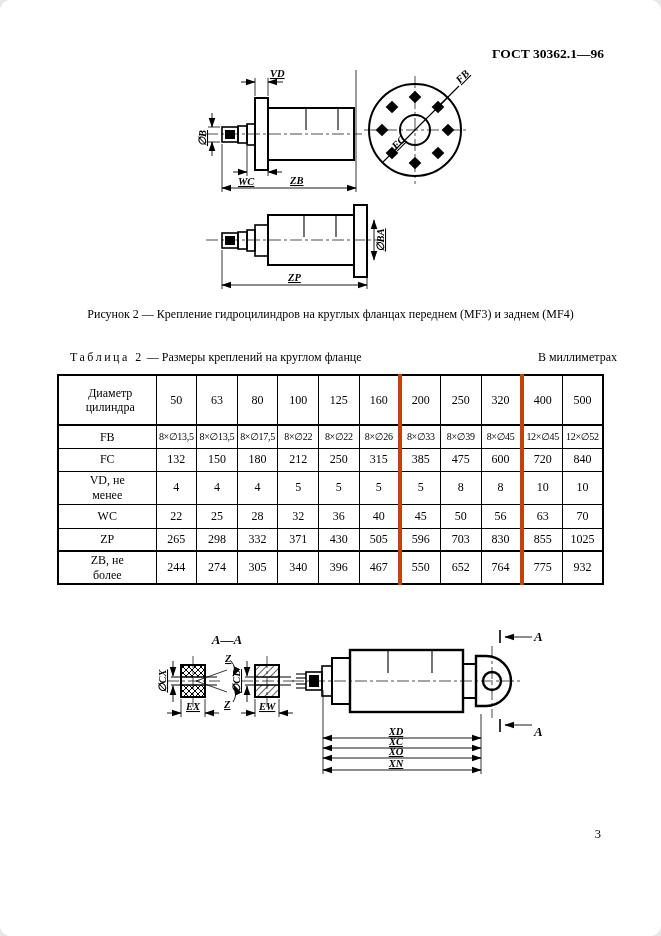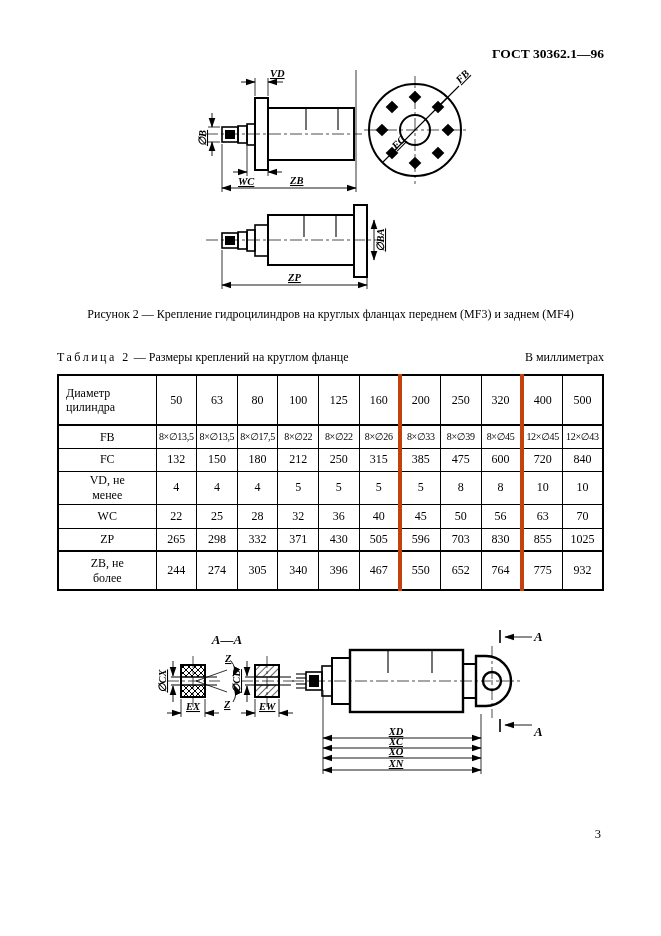--- a/index.html
+++ b/index.html
@@ -1,47 +1,47 @@
 <!DOCTYPE html>
 <html><head>
 <meta charset="utf-8">
 <style>
   html,body{margin:0;padding:0;background:#e8e8e8;}
   .page{
     position:relative;width:661px;height:936px;background:#ffffff;
-    font-family:"Liberation Serif",serif;color:#000;overflow:hidden;
+    font-family:"Liberation Serif",serif;color:#000;overflow:hidden;border-radius:11px;
   }
   .gost-num{position:absolute;top:46px;right:57px;font-weight:bold;font-size:13.5px;}
   .fig{position:absolute;left:0;}
   .caption{position:absolute;left:0;width:100%;text-align:center;font-size:12px;line-height:1.3;white-space:pre-line;}
   .cap2{top:307px;}
   .cap3{top:785px;}
-  .table-head-row{position:absolute;left:57px;top:350px;width:547px;display:flex;justify-content:space-between;font-size:12px;}
+  .table-head-row{position:absolute;left:70px;top:350px;width:547px;display:flex;justify-content:space-between;font-size:12px;}
   .spread{letter-spacing:2.5px;}
   .gost-table{
     position:absolute;left:57px;top:374px;width:547px;
     border-collapse:collapse;table-layout:fixed;
     font-family:"Liberation Serif",serif;font-size:12px;
     border:2px solid #000;
   }
   .gost-table col.c0{width:98px;}
   .gost-table th,.gost-table td{
     border:1px solid #000;text-align:center;vertical-align:middle;
     padding:1px 1px;white-space:pre-line;line-height:1.2;font-weight:normal;
   }
   .gost-table thead th{border-bottom:2px solid #000;height:46px;}
-  .gost-table th.corner{text-align:left;padding-left:7px;}
+  .gost-table th.corner{text-align:center;padding-left:7px;}
   .gost-table .tl{border-left:4px solid #c2410c;}
   .gost-table tbody tr:nth-child(1){height:23px;}
   .gost-table tbody tr:nth-child(1) td.val{font-size:10px;letter-spacing:-0.3px;font-family:Liberation Serif, serif;}
   .gost-table tbody tr:nth-child(2){height:23px;}
   .gost-table tbody tr:nth-child(3){height:33px;}
   .gost-table tbody tr:nth-child(4){height:24px;}
   .gost-table tbody tr:nth-child(5){height:23px;}
-  .gost-table tbody tr:nth-child(6){height:39px;margin-left:32px;}
+  .gost-table tbody tr:nth-child(6){height:33px;margin-left:32px;}
   .gost-table tbody tr:nth-child(7){height:28px;}
   .gost-table tbody tr:last-child td{border-top:2px solid #000;}
   .page-num{position:absolute;top:827px;right:60px;font-size:12.5px;}
   
   svg .cl{stroke:#000;stroke-width:.7;fill:none;stroke-dasharray:12 3 3 3;}
   svg .thin{stroke:#000;stroke-width:.8;fill:none;}
   svg .dim{stroke:#000;stroke-width:.9;fill:none;}
   svg .s1{stroke:#000;stroke-width:1.1;fill:none;}
   svg .s15{stroke:#000;stroke-width:1.6;fill:none;}
   svg .s2{stroke:#000;stroke-width:2;fill:none;}
@@ -192,21 +192,21 @@
           <td class="val">8×∅13,5</td>
           <td class="val">8×∅13,5</td>
           <td class="val">8×∅17,5</td>
           <td class="val">8×∅22</td>
           <td class="val">8×∅22</td>
           <td class="val">8×∅26</td>
           <td class="val tl">8×∅33</td>
           <td class="val">8×∅39</td>
           <td class="val">8×∅45</td>
           <td class="val tl">12×∅45</td>
-          <td class="val">12×∅43</td>
+          <td class="val">12×∅52</td>
         </tr>
         <tr>
           <td>FC</td>
           <td class="val">132</td>
           <td class="val">150</td>
           <td class="val">180</td>
           <td class="val">212</td>
           <td class="val">250</td>
           <td class="val">315</td>
           <td class="val tl">385</td>

